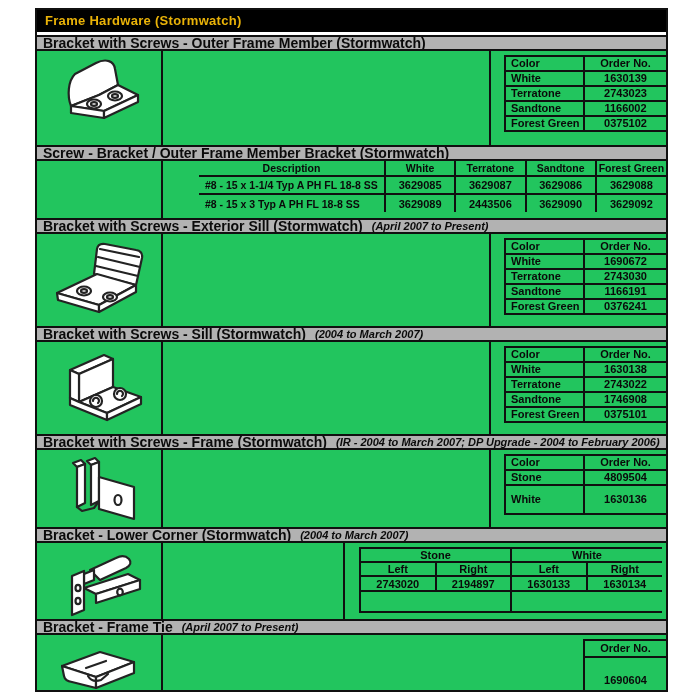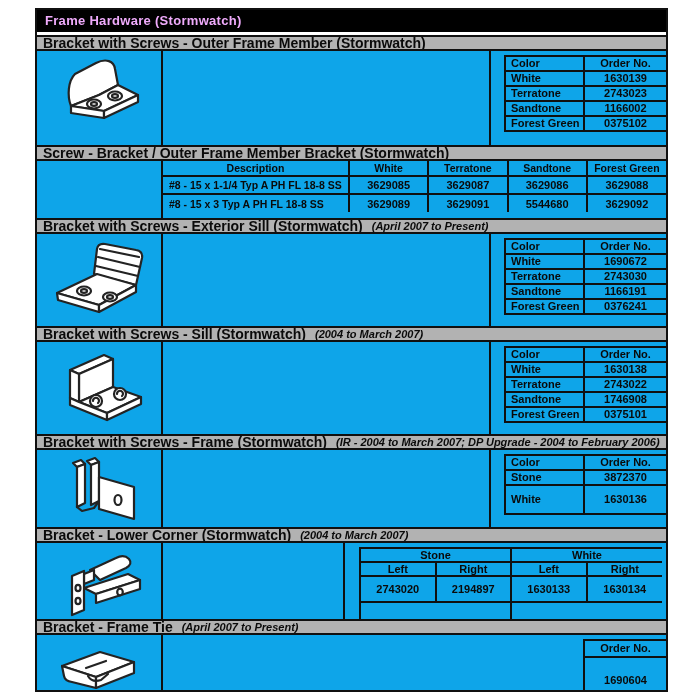--- a/index.html
+++ b/index.html
@@ -6,33 +6,33 @@
   * { box-sizing:border-box; }
   .sheet {
     width:700px; height:700px; background:#fff; position:relative;
     font-family:"Liberation Sans", sans-serif; color:#0a0a0a;
   }
   .frame {
     position:absolute; left:35px; top:8px; width:633px; height:684px;
     border:2px solid #101010; display:flex; flex-direction:column; background:#fff;
   }
   .title-bar {
-    flex:0 0 22px; background:#000; color:#f0abfc; font-weight:bold;
+    flex:0 0 22px; background:#000; color:#eab308; font-weight:bold;
     font-size:13px; line-height:22px; padding-left:8px; letter-spacing:.3px;
   }
   .gap { flex:0 0 3px; background:#fff; }
   .sec-head {
     flex:0 0 16px; background:#b2b2b2;
     border-top:2px solid #101010; border-bottom:2px solid #101010;
     display:flex; align-items:center; padding-left:6px; gap:9px; overflow:hidden;
   }
   .sec-title { font-size:14px; font-weight:bold; white-space:nowrap; }
   .sec-note  { font-size:11px; font-weight:bold; font-style:italic; white-space:nowrap; }
-  .sec-body { display:flex; flex-direction:row; overflow:hidden; background:#0ea5e9; }
-  .b1 { flex:0 0 94px; } .b2 { flex:0 0 57px; } .b3 { flex:0 0 92px; }
+  .sec-body { display:flex; flex-direction:row; overflow:hidden; background:#22c55e; }
+  .b1 { flex:0 0 94px; } .b2 { flex:0 0 57px;gap:36px; } .b3 { flex:0 0 92px; }
   .b4 { flex:0 0 92px; } .b5 { flex:0 0 77px; } .b6 { flex:0 0 76px; }
   .b7 { flex:1 1 auto; }
   .img-cell {
     flex:0 0 126px; border-right:2px solid #101010;
     display:flex; align-items:center; justify-content:center;
   }
   .mid-cell { flex:1 1 auto; border-right:2px solid #101010; }
   .mid-plain { flex:1 1 auto; }
   .mid-narrow { flex:0 0 182px; border-right:2px solid #101010; }
   .right-cell { flex:0 0 174px; }
@@ -61,21 +61,21 @@
   .matrix-table th:last-child, .matrix-table td:last-child { border-right:0; }
   .matrix-table tr:last-child td { border-bottom:0; }
   .matrix-table td { height:18px; font-size:11px; }
   .matrix-table td.desc { text-align:left; padding-left:6px; font-size:10.5px; }
 
   .corner-table { margin:4px 0 0 14px; width:303px; table-layout:fixed; }
   .corner-table th, .corner-table td {
     border:2px solid #101010; font-size:11px; text-align:center;
   }
   .corner-table th { height:13px; }
-  .corner-table td { height:26px; }
+  .corner-table td { height:15px; }
   .corner-table .last { border-right:0; }
   .corner-table td.blank { height:21px; }
 
   .tie-box {
     margin:4px 0 0 18px; width:83px; height:calc(100% - 4px);
     border-left:2px solid #101010; border-top:2px solid #101010;
   }
   .tie-head {
     height:17px; border-bottom:2px solid #101010; text-align:center;
     font-weight:bold; font-size:11px; line-height:15px;
@@ -164,22 +164,22 @@
           <tr>
             <td class="desc">#8 - 15 x 1-1/4 Typ A PH FL 18-8 SS</td>
             <td>3629085</td>
             <td>3629087</td>
             <td>3629086</td>
             <td>3629088</td>
           </tr>
           <tr>
             <td class="desc">#8 - 15 x 3 Typ A PH FL 18-8 SS</td>
             <td>3629089</td>
-            <td>3629091</td>
-            <td>5544680</td>
+            <td>2443506</td>
+            <td>3629090</td>
             <td>3629092</td>
           </tr>
         </tbody>
           </table>
       </div>
     </div>
 
     <div class="sec-head">
       <span class="sec-title">Bracket with Screws - Exterior Sill (Stormwatch)</span>
       <span class="sec-note">(April 2007 to Present)</span>
@@ -294,21 +294,21 @@
       <div class="mid-cell"></div>
       <div class="right-cell">
         <table class="color-table">
           <tbody>
               <tr>
                 <th class="c">Color</th>
                 <th class="o">Order No.</th>
               </tr>
           <tr>
                 <td class="c">Stone</td>
-                <td class="o">3872370</td>
+                <td class="o">4809504</td>
               </tr>
           <tr>
                 <td class="c tall">White</td>
                 <td class="o tall">1630136</td>
               </tr>
         </tbody>
           </table>
       </div>
     </div>
 

